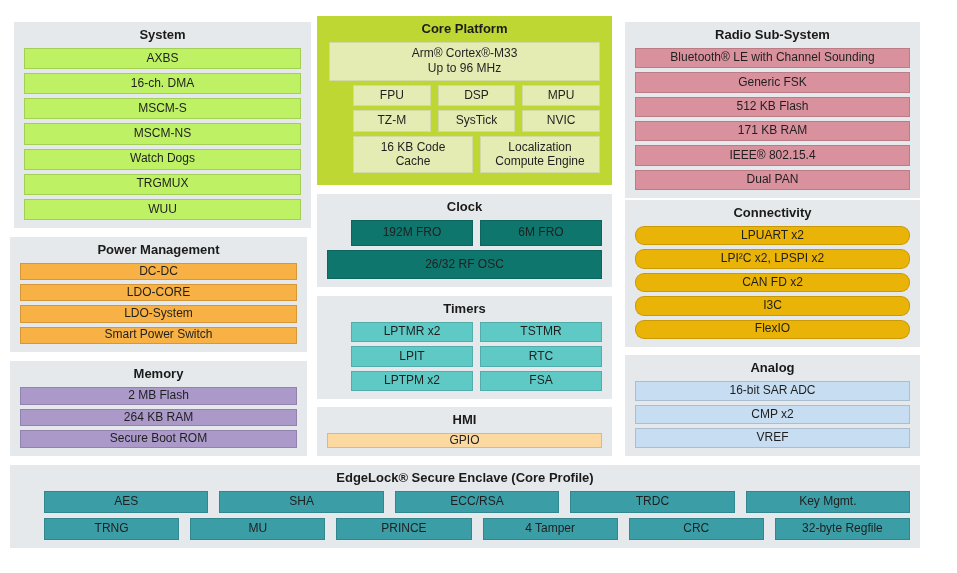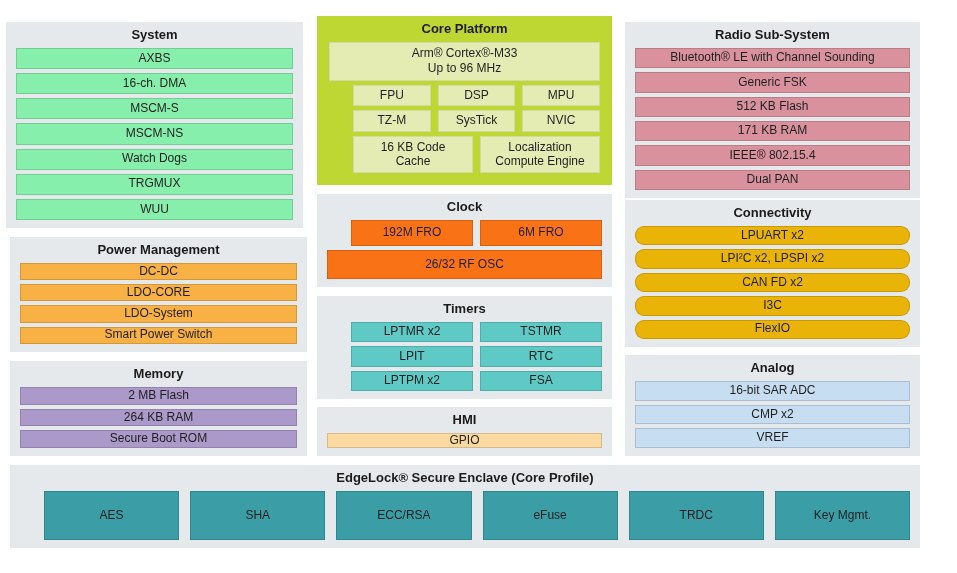--- a/index.html
+++ b/index.html
@@ -34,24 +34,24 @@
     font-size:12px;
     line-height:1.15;
     color:#1f1f1f;
     border:1px solid rgba(0,0,0,0.14);
     box-sizing:border-box;
     white-space:pre-line;
     overflow:hidden;
   }
 
   
-  .c-blue  {background:#86efac;}
+  .c-blue  {background:#bef264;}
   .c-orange{background:#F7B144;}
   .c-purple{background:#AA99C9;}
-  .c-tan   {background:#f97316;}
+  .c-tan   {background:#0f766e;}
   .c-teal  {background:#5FC9C6;}
   .c-peach {background:#FBD9A0;}
   .c-pink  {background:#D9929D;}
   .c-gray  {background:#eab308;border-radius:9px;}
   .c-lblue {background:#C7DEF2;}
   .c-dteal {background:#3B9EA7;}
 
   
   .core{background:#BED732;padding:2px 12px 12px;}
   .core .panel-title{color:#1c1c1c;}
@@ -59,21 +59,21 @@
   .cpu{flex-direction:column;gap:1px;}
 
   .row6{gap:11px;}
   .edgelock .rows{gap:5px;justify-content:flex-end;}
 </style>
 </head>
 <body>
 
 <div class="page">
 
-  <div class="panel" style="left:6px;top:22px;width:297px;height:206px">
+  <div class="panel" style="left:14px;top:22px;width:297px;height:206px">
     <div class="panel-title">System</div>
     <div class="rows">
       <div class="cell c-blue">AXBS</div>
       <div class="cell c-blue">16-ch. DMA</div>
       <div class="cell c-blue">MSCM-S</div>
       <div class="cell c-blue">MSCM-NS</div>
       <div class="cell c-blue">Watch Dogs</div>
       <div class="cell c-blue">TRGMUX</div>
       <div class="cell c-blue">WUU</div>
     </div>
@@ -192,20 +192,27 @@
     </div>
   </div>
 
   <div class="panel edgelock" style="left:10px;top:465px;width:910px;height:83px">
     <div class="panel-title">EdgeLock® Secure Enclave (Core Profile)</div>
     <div class="rows">
       <div class="row row6">
         <div class="cell c-dteal">AES</div>
         <div class="cell c-dteal">SHA</div>
         <div class="cell c-dteal">ECC/RSA</div>
-        <div class="cell c-dteal">eFuse</div>
         <div class="cell c-dteal">TRDC</div>
         <div class="cell c-dteal">Key Mgmt.</div>
       </div>
+      <div class="row row6">
+        <div class="cell c-dteal">TRNG</div>
+        <div class="cell c-dteal">MU</div>
+        <div class="cell c-dteal">PRINCE</div>
+        <div class="cell c-dteal">4 Tamper</div>
+        <div class="cell c-dteal">CRC</div>
+        <div class="cell c-dteal">32-byte Regfile</div>
+      </div>
     </div>
   </div>
 
 </div>
 
 </body></html>

